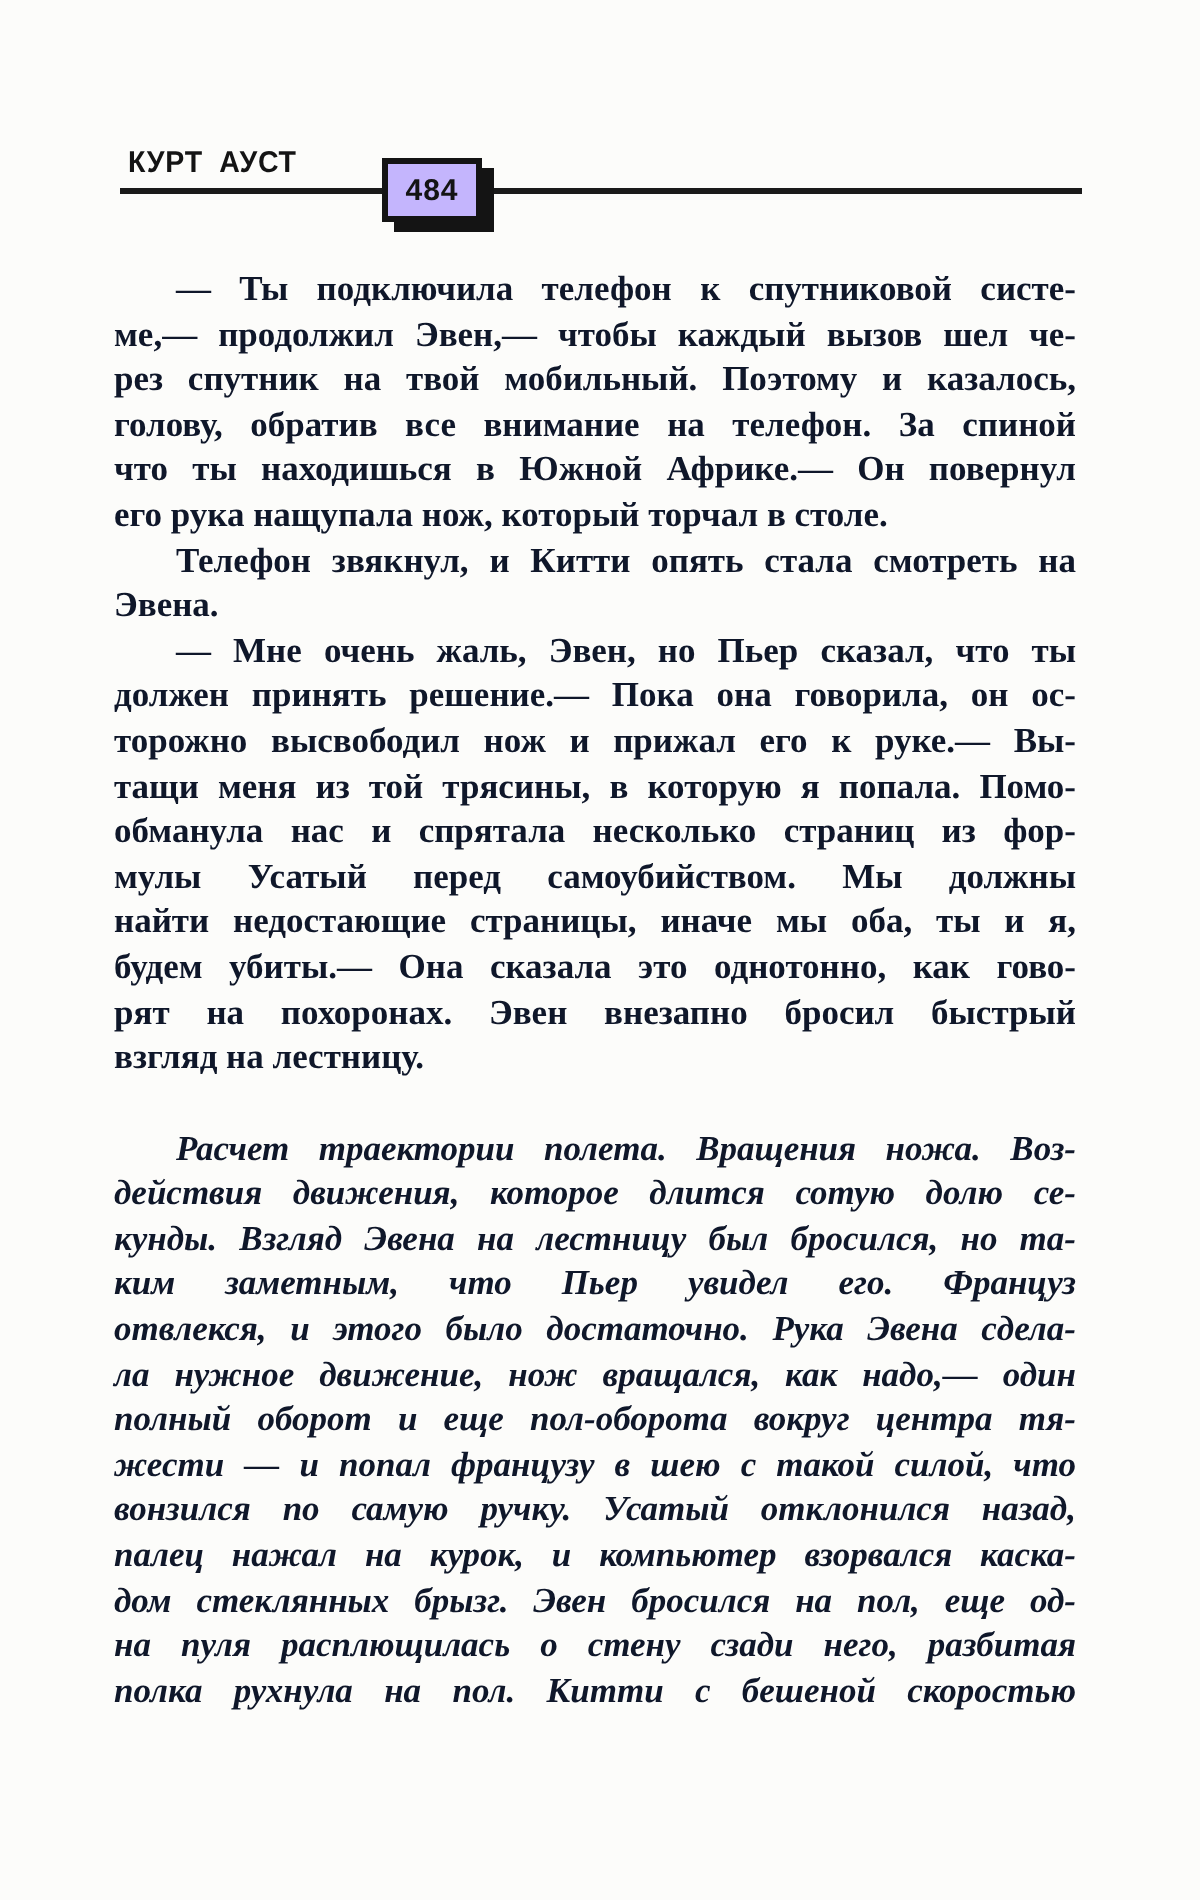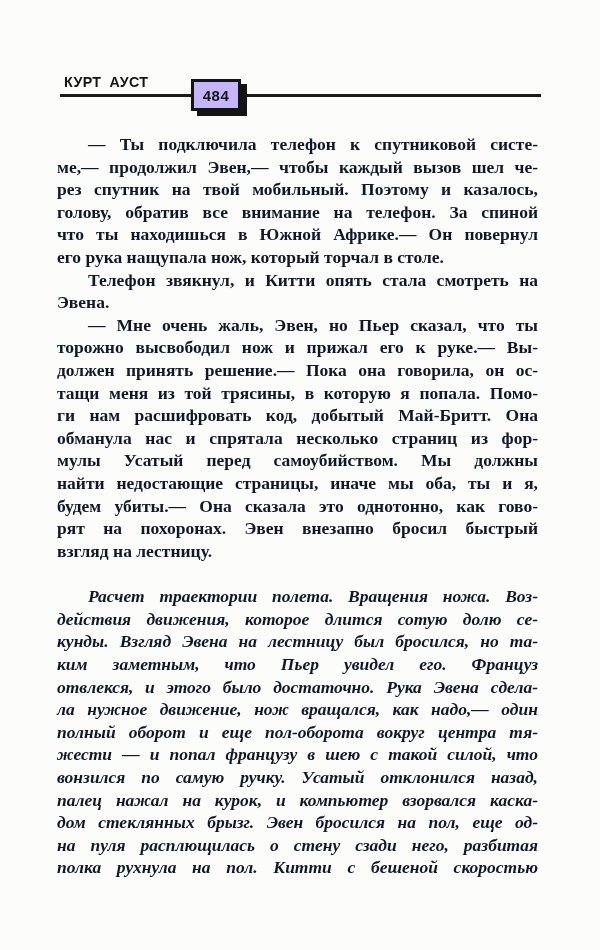--- a/index.html
+++ b/index.html
@@ -94,24 +94,23 @@
         <div class="line">голову, обратив все внимание на телефон. За спиной</div>
         <div class="line">что ты находишься в Южной Африке.— Он повернул</div>
         <div class="line para-end">его рука нащупала нож, который торчал в столе.</div>
       </div>
       <div class="paragraph">
         <div class="line first">Телефон звякнул, и Китти опять стала смотреть на</div>
         <div class="line para-end">Эвена.</div>
       </div>
       <div class="paragraph">
         <div class="line first">— Мне очень жаль, Эвен, но Пьер сказал, что ты</div>
+        <div class="line">должен принять решение.— Пока она говорила, он ос-</div>
         <div class="line">торожно высвободил нож и прижал его к руке.— Вы-</div>
-        <div class="line">должен принять решение.— Пока она говорила, он ос-</div>
         <div class="line">тащи меня из той трясины, в которую я попала. Помо-</div>
-        <div class="line">ги нам расшифровать код, добытый Май-Бритт. Она</div>
         <div class="line">обманула нас и спрятала несколько страниц из фор-</div>
         <div class="line">мулы Усатый перед самоубийством. Мы должны</div>
         <div class="line">найти недостающие страницы, иначе мы оба, ты и я,</div>
         <div class="line">будем убиты.— Она сказала это однотонно, как гово-</div>
         <div class="line">рят на похоронах. Эвен внезапно бросил быстрый</div>
         <div class="line para-end">взгляд на лестницу.</div>
       </div>
       <div class="paragraph scene-break">
         <div class="line first">Расчет траектории полета. Вращения ножа. Воз-</div>
         <div class="line">действия движения, которое длится сотую долю се-</div>

